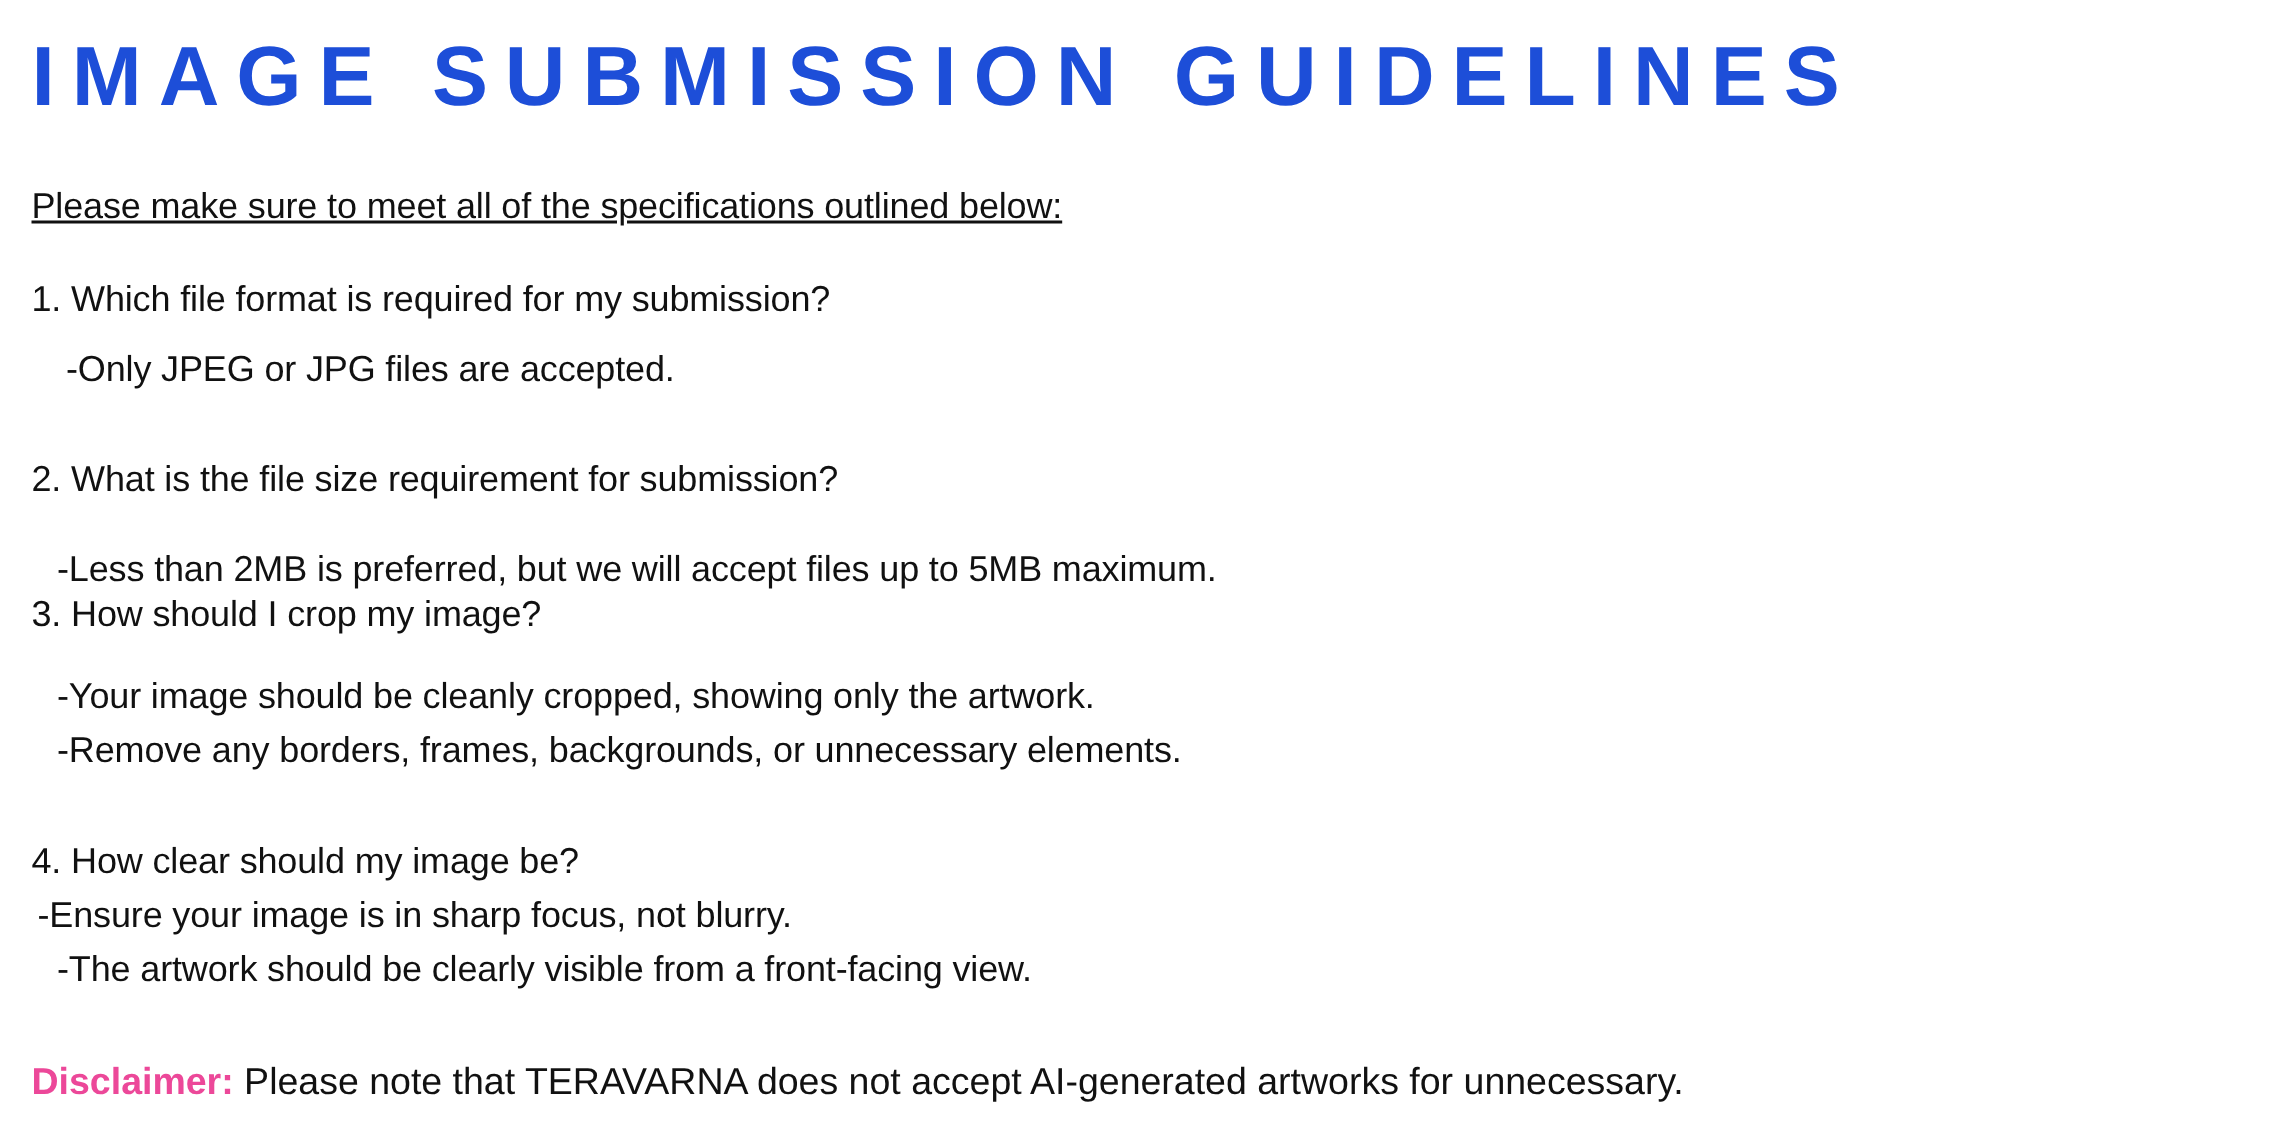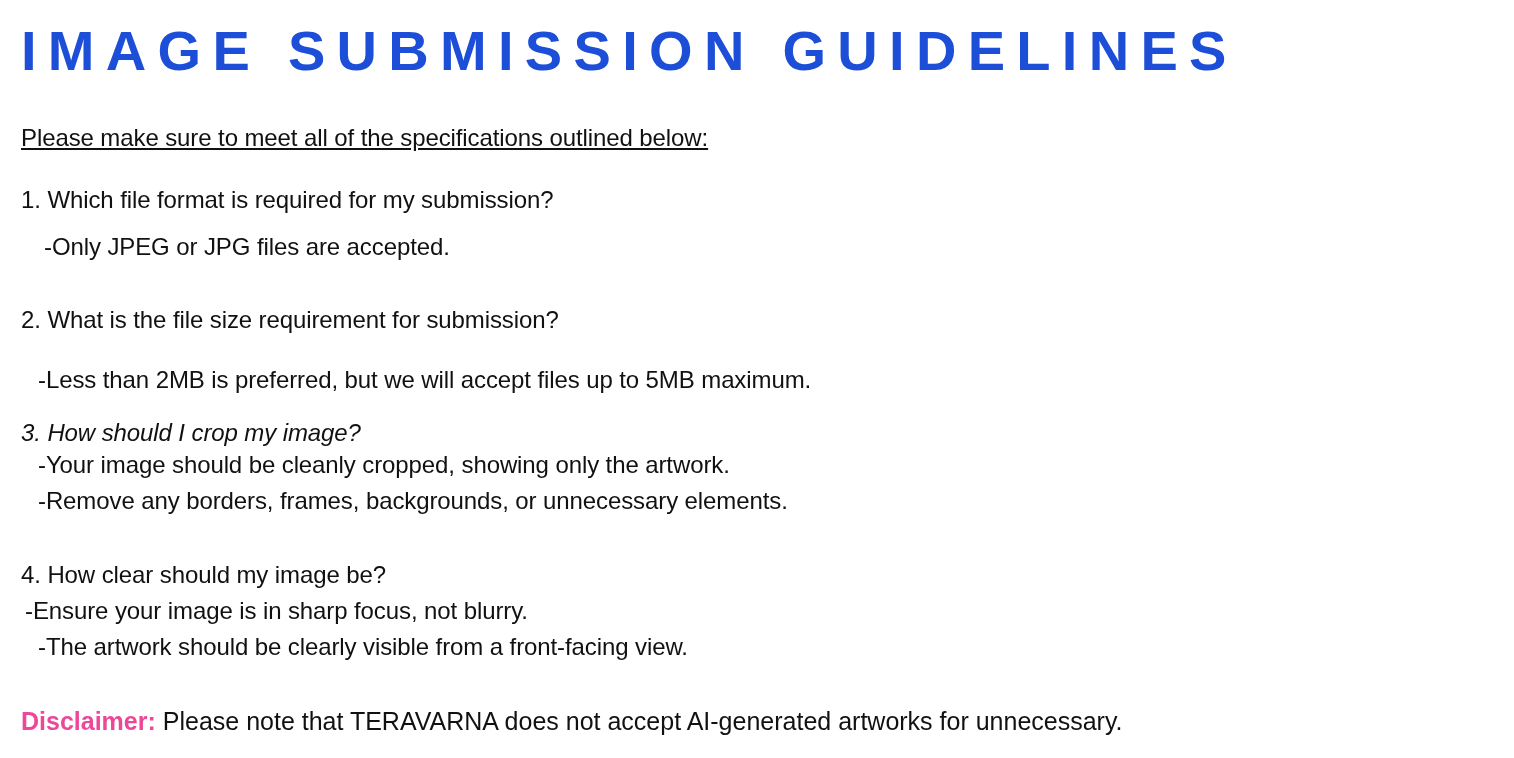--- a/index.html
+++ b/index.html
@@ -41,21 +41,21 @@
       line-height: 32px;
       white-space: nowrap;
       color: #111111;
       letter-spacing: -0.1px;
     }
     .intro { top: 122px; text-decoration: underline; }
     .q1 { top: 184px; }
     .a1-1 { top: 231px; left: 23px; }
     .q2 { top: 304px; }
     .a2-1 { top: 320px; left: 17px; margin-top: 44px; }
-    .q3 { top: 417px; font-style: italic; }
+    .q3 { top: 394px; }
     .a3-1 { top: 449px; left: 17px; }
     .a3-2 { top: 485px; left: 17px; }
     .q4 { top: 559px; }
     .a4-1 { top: 595px; left: 4px; }
     .a4-2 { top: 631px; left: 17px; }
     .disclaimer { top: 705px; font-size: 25px; letter-spacing: 0; }
     .disclaimer .label {
       font-weight: bold;
       color: #ec4899;
     }

